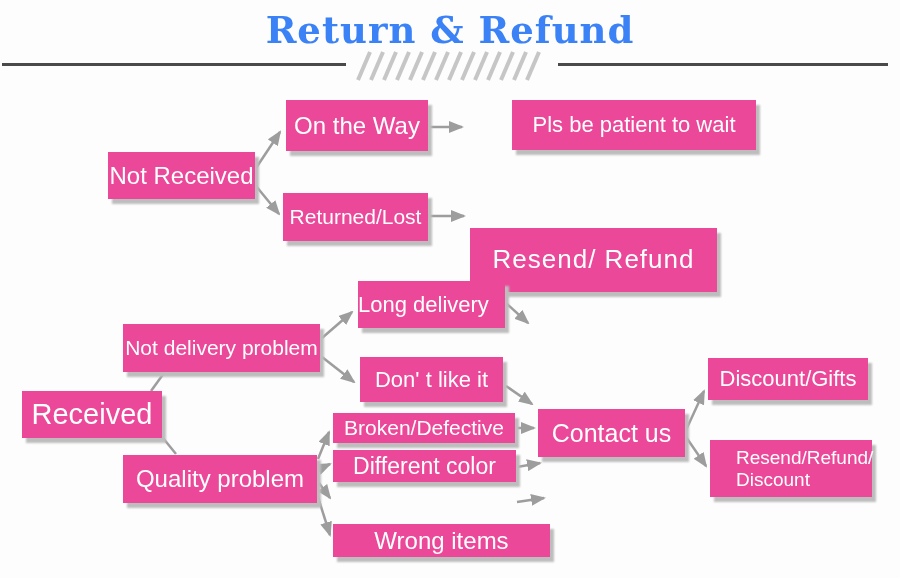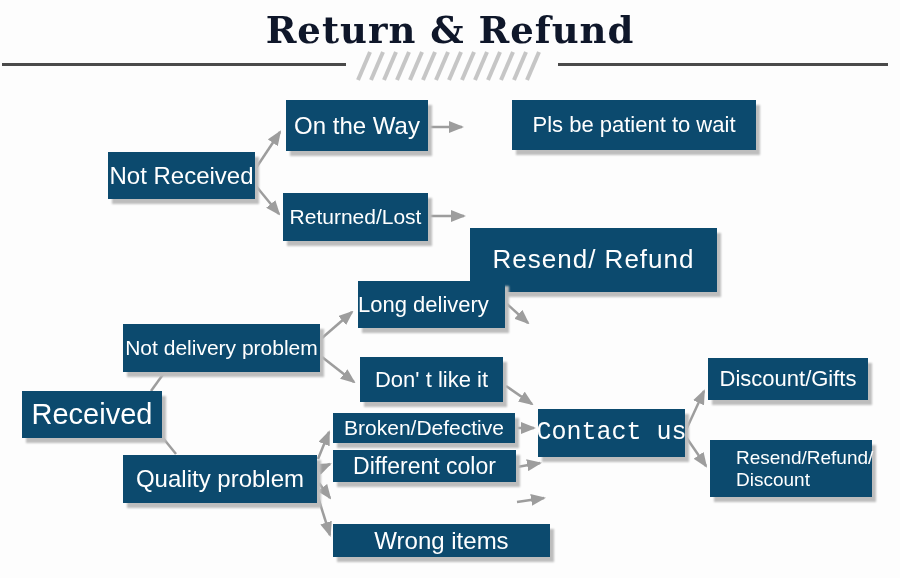--- a/index.html
+++ b/index.html
@@ -3,48 +3,48 @@
 <meta charset="utf-8">
 <style>
   html,body{margin:0;padding:0;background:#ffffff;}
   .stage{
     position:relative;width:900px;height:578px;background:#fdfdfd;
     font-family:"Liberation Sans",sans-serif;overflow:hidden;
   }
   .title{
     position:absolute;top:8px;left:0;width:100%;text-align:center;
     font-family:"DejaVu Serif",serif;font-weight:bold;font-size:37px;
-    color:#0f172a;letter-spacing:1px;
+    color:#3b82f6;letter-spacing:1px;
   }
   .rule{position:absolute;top:63px;height:3px;background:#4a4a4a;}
   .rule-left{left:2px;width:344px;}
   .rule-right{left:558px;width:330px;}
   .hatch{position:absolute;left:356px;top:50px;}
   .box{
-    position:absolute;background:#0c4a6e;color:#ffffff;
+    position:absolute;background:#ec4899;color:#ffffff;
     display:flex;align-items:center;justify-content:center;
     text-align:center;white-space:nowrap;
     box-shadow:4px 5px 2px #bdbdbd;
     line-height:1.05;
   }
   .b-not-received     {left:108px;top:152px;width:147px;height:47px;font-size:24px;}
   .b-on-the-way       {left:286px;top:100px;width:142px;height:51px;font-size:24px;}
   .b-pls-be-patient   {left:468px;top:100px;width:244px;height:50px;font-size:22px;margin-left:44px;}
   .b-returned-lost    {left:283px;top:193px;width:145px;height:48px;font-size:21px;}
   .b-resend-refund    {left:470px;top:192px;width:247px;height:64px;font-size:26px;letter-spacing:1px;margin-top:36px;}
   .b-received         {left:22px; top:391px;width:140px;height:47px;font-size:29px;}
   .b-not-quality      {left:123px;top:324px;width:197px;height:48px;font-size:21px;}
   .b-quality          {left:123px;top:455px;width:194px;height:48px;font-size:24px;}
   .b-long-delivery    {left:358px;top:281px;width:147px;height:47px;font-size:22px;justify-content:flex-start;}
   .b-dont-like-it     {left:360px;top:357px;width:143px;height:45px;font-size:22px;}
   .b-broken-defective {left:333px;top:413px;width:182px;height:30px;font-size:21px;}
   .b-different-color  {left:333px;top:450px;width:183px;height:32px;font-size:23px;}
   .b-shortage         {left:333px;top:488px;width:183px;height:27px;font-size:23px;}
   .b-wrong-items      {left:333px;top:524px;width:217px;height:33px;font-size:24px;}
-  .b-contact-us       {left:538px;top:409px;width:147px;height:48px;font-size:25px;font-family:Liberation Mono, monospace;}
+  .b-contact-us       {left:538px;top:409px;width:147px;height:48px;font-size:25px;}
   .b-discount-gifts   {left:708px;top:358px;width:160px;height:42px;font-size:22px;}
   .b-resend-discount  {left:710px;top:440px;width:162px;height:57px;font-size:19px;
                        justify-content:flex-start;text-align:left;padding-left:26px;box-sizing:border-box;}
   .two-line{display:block;white-space:normal;line-height:1.15;}
   .edges{position:absolute;left:0;top:0;width:900px;height:578px;pointer-events:none;}
 </style>
 </head>
 <body>
 
 <div class="stage">

